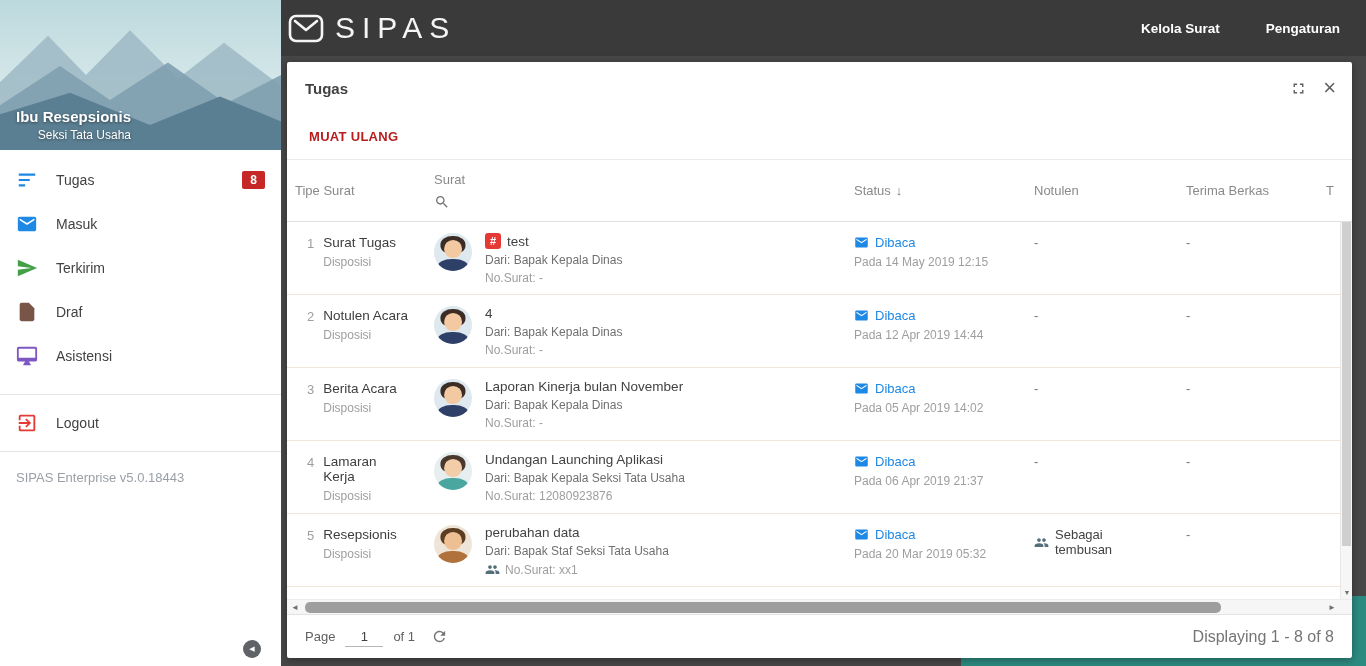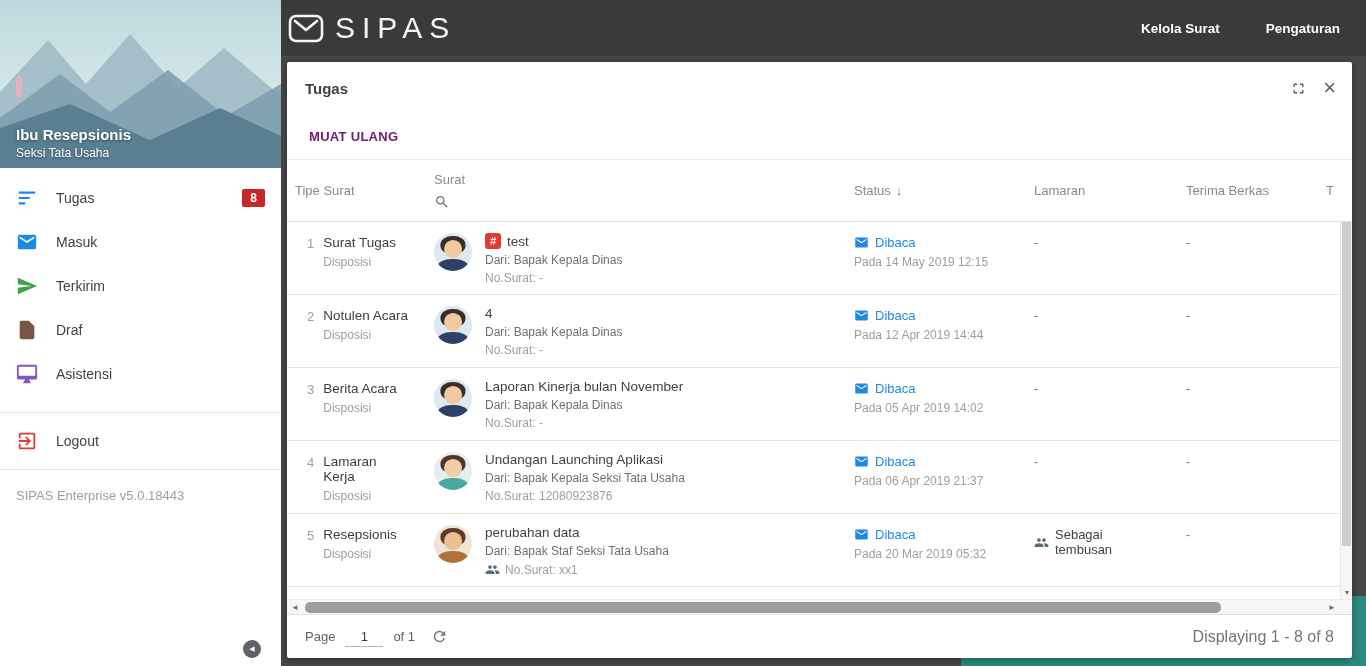--- a/index.html
+++ b/index.html
@@ -2,21 +2,21 @@
 <html><head>
 <meta charset="utf-8">
 <style>
   * { box-sizing: border-box; margin: 0; padding: 0; }
   html,body { width:1366px; height:666px; overflow:hidden; }
   body { font-family:"Liberation Sans", sans-serif; background:#474747; }
   .app { display:flex; width:1366px; height:666px; }
 
   
   .sidebar { width:281px; height:666px; background:#fff; position:relative; flex:none; z-index:5; }
-  .side-header { height:168px; position:relative; overflow:hidden; }
+  .side-header { height:150px; position:relative; overflow:hidden;text-align:right; }
   .side-header svg.bg { position:absolute; inset:0; width:100%; height:100%; }
   .side-avatar { position:absolute; left:16px; top:78px; width:48px; height:48px; border:3px solid #e9aebe; }
   .avatar { position:relative; overflow:hidden; border-radius:50%; background:var(--bg,#e3ecf2); flex:none; }
   .avatar .hair { position:absolute; top:9%; left:50%; transform:translateX(-50%); width:66%; height:46%; background:var(--hair,#3a2e28); border-radius:48% 48% 46% 46%; z-index:1; }
   .avatar::before { content:""; position:absolute; top:19%; left:50%; transform:translateX(-50%); width:47%; height:47%; background:var(--skin,#f2c9a0); border-radius:50%; z-index:2; }
   .avatar::after { content:""; position:absolute; bottom:-14%; left:50%; transform:translateX(-50%); width:82%; height:46%; background:var(--suit,#2e3f66); border-radius:46% 46% 0 0; z-index:3; }
   .side-user { position:absolute; left:16px; bottom:8px; color:#fff; text-shadow:0 1px 3px rgba(0,0,0,.45); }
   .side-user .uname { font-size:15px; font-weight:bold; }
   .side-user .urole { font-size:12px; margin-top:3px; }
   .menu { padding-top:8px; }
@@ -43,21 +43,21 @@
 
   .panel { position:absolute; top:6px; left:6px; right:14px; bottom:8px; background:#fff; border-radius:2px; box-shadow:0 2px 8px rgba(0,0,0,.35); display:flex; flex-direction:column; z-index:2; overflow:hidden; }
   .panel-header { height:52px; display:flex; align-items:center; padding:0 16px 0 18px; flex:none; }
   .panel-title { font-size:15px; font-weight:bold; color:#424242; }
   .win-icons { margin-left:auto; display:flex; align-items:center; gap:16px; }
   .win-icons .wicon { color:#616161; cursor:pointer; display:flex; align-items:center; }
   .win-icons svg { width:17px; height:17px; }
   .close-x { font-size:22px; line-height:1; }
 
   .reload-row { height:46px; display:flex; align-items:center; padding:0 22px; border-bottom:1px solid #ebebeb; flex:none; }
-  .reload-btn { color:#701a75; font-size:13px; font-weight:bold; letter-spacing:.3px; cursor:pointer; }
+  .reload-btn { color:#b91c1c; font-size:13px; font-weight:bold; letter-spacing:.3px; cursor:pointer; }
 
   .grid { display:grid; grid-template-columns:135px 420px 180px 152px 140px 70px; }
   .thead { border-bottom:1px solid #e0e0e0; flex:none; height:62px; color:#8a8a8a; font-size:13px; }
   .th { padding:10px 12px; display:flex; flex-direction:column; justify-content:center; gap:7px; cursor:pointer; }
   .th.first { padding-left:8px; }
   .th-line { display:flex; align-items:center; gap:5px; }
   .th svg { width:16px; height:16px; color:#757575; }
   .sort-arrow { font-size:13px; color:#757575; }
 
   .rows { flex:1; position:relative; min-height:0; overflow:hidden; }
@@ -228,21 +228,21 @@
             </span>
           </div>
           <div class="th">
             <span class="th-line">
               <span>Status</span>
               <span class="sort-arrow">↓</span>
             </span>
           </div>
           <div class="th">
             <span class="th-line">
-                <span>Lamaran</span>
+                <span>Notulen</span>
               </span>
           </div>
           <div class="th">
             <span class="th-line">
                 <span>Terima Berkas</span>
               </span>
           </div>
           <div class="th">
             <span class="th-line">
                 <span>T</span>

